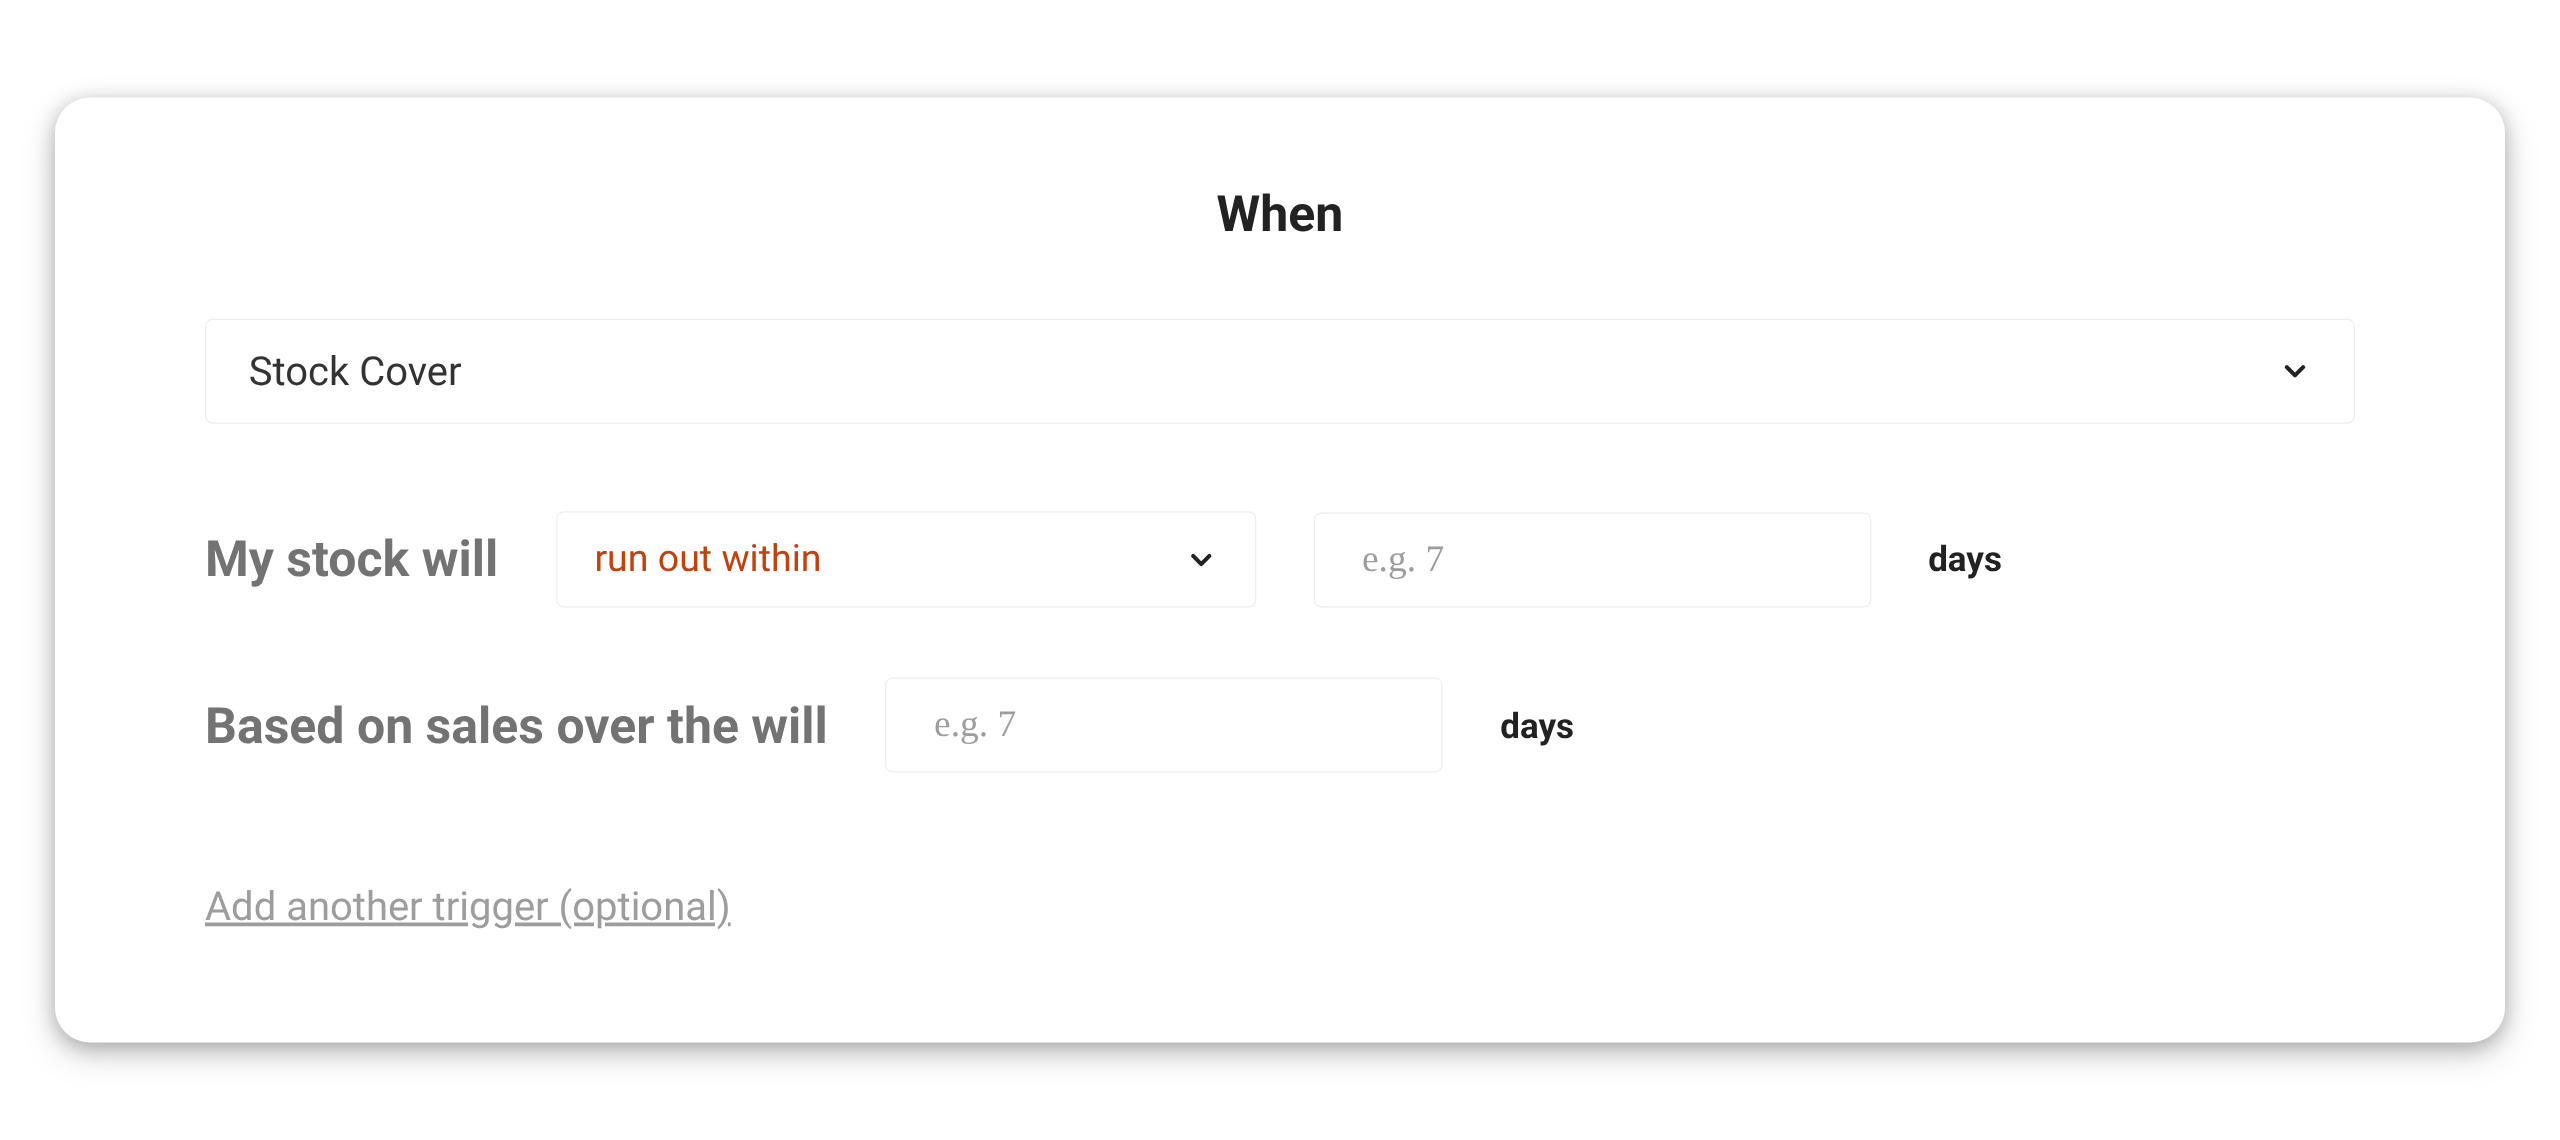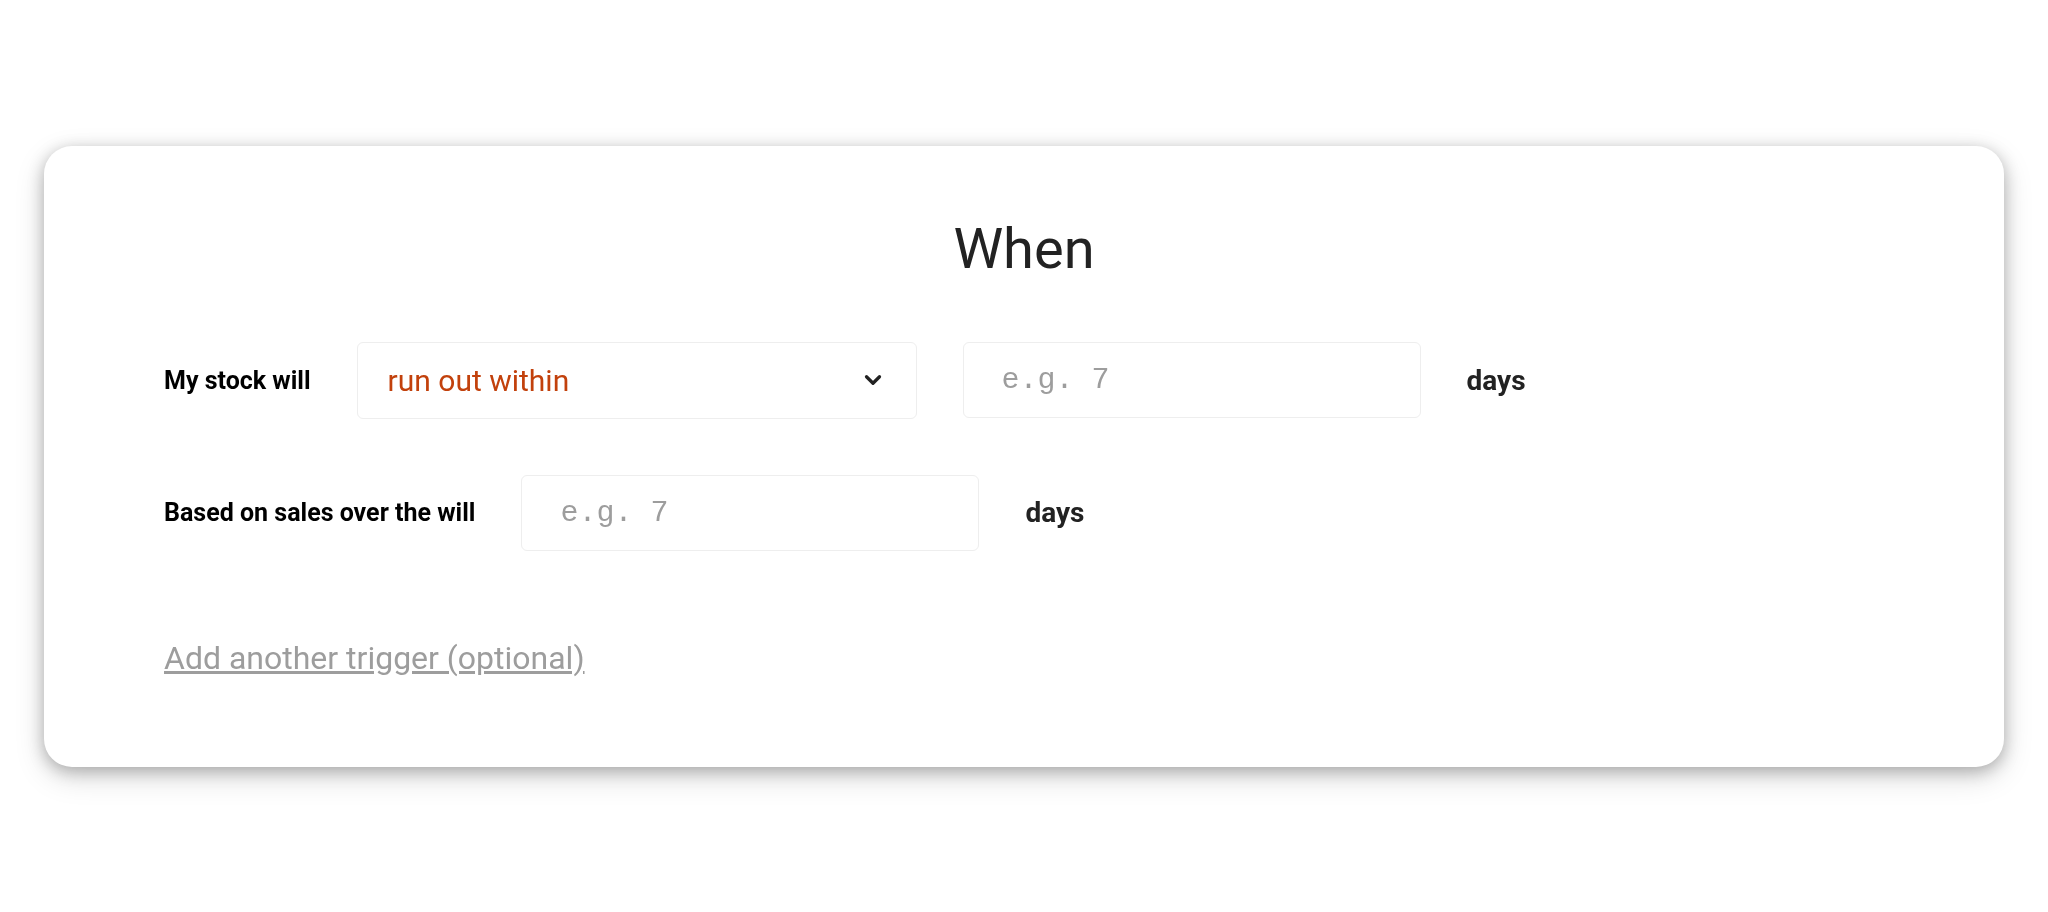--- a/index.html
+++ b/index.html
@@ -18,22 +18,22 @@
   }
   .card {
     width: 100%;
     max-width: 1960px;
     background: #ffffff;
     border-radius: 28px;
     box-shadow: 0 4px 16px rgba(0,0,0,0.25), 0 10px 30px rgba(0,0,0,0.15);
     padding: 70px 120px 90px 120px;
   }
   .title {
-    font-size: 56px;
-    font-weight: 400;
+    font-size: 40px;
+    font-weight: 700;
     color: #222222;
     text-align: center;
     margin-bottom: 60px;
   }
   .select-full {
     width: 100%;
     border: 1px solid #eeeeee;
     border-radius: 6px;
     padding: 22px 34px;
     display: flex;
@@ -59,23 +59,23 @@
     display: block;
   }
   .row {
     display: flex;
     align-items: center;
     flex-wrap: wrap;
     gap: 46px;
     margin-bottom: 56px;
   }
   .row-label {
-    font-size: 25px;
+    font-size: 40px;
     font-weight: 700;
-    color: #000000;
+    color: #737373;
   }
   .select-inline {
     display: flex;
     align-items: center;
     justify-content: space-between;
     border: 1px solid #eeeeee;
     border-radius: 6px;
     padding: 20px 30px;
     min-width: 560px;
     background: #ffffff;
@@ -88,21 +88,21 @@
   }
   .input-inline {
     border: 1px solid #eeeeee;
     border-radius: 6px;
     padding: 20px 38px;
     min-width: 360px;
     font-size: 30px;
     color: #a16207;
     background: #ffffff;
     outline: none;
-    font-family: Liberation Mono, monospace;
+    font-family: Liberation Serif, serif;
   }
   .input-inline::placeholder {
     color: #9d9d9d;
   }
   .unit {
     font-size: 28px;
     font-weight: 700;
     color: #222222;
   }
   .add-link {
@@ -113,20 +113,28 @@
     display: inline-block;
     margin-top: 32px;
   }
 </style>
 </head>
 <body>
 
 <div class="card">
   <h1 class="title">When</h1>
 
+  <div class="select-full">
+    <span class="select-full-label">Stock Cover</span>
+    <span class="chevron">
+      <svg viewBox="0 0 24 24" fill="none" stroke="#222222" stroke-width="3" stroke-linecap="round" stroke-linejoin="round">
+          <polyline points="6 9 12 15 18 9"></polyline>
+        </svg>
+    </span>
+  </div>
 
   <div class="row">
     <span class="row-label">My stock will</span>
     <div class="select-inline">
       <span class="select-inline-label">run out within</span>
       <span class="chevron">
         <svg viewBox="0 0 24 24" fill="none" stroke="#222222" stroke-width="3" stroke-linecap="round" stroke-linejoin="round">
             <polyline points="6 9 12 15 18 9"></polyline>
           </svg>
       </span>

